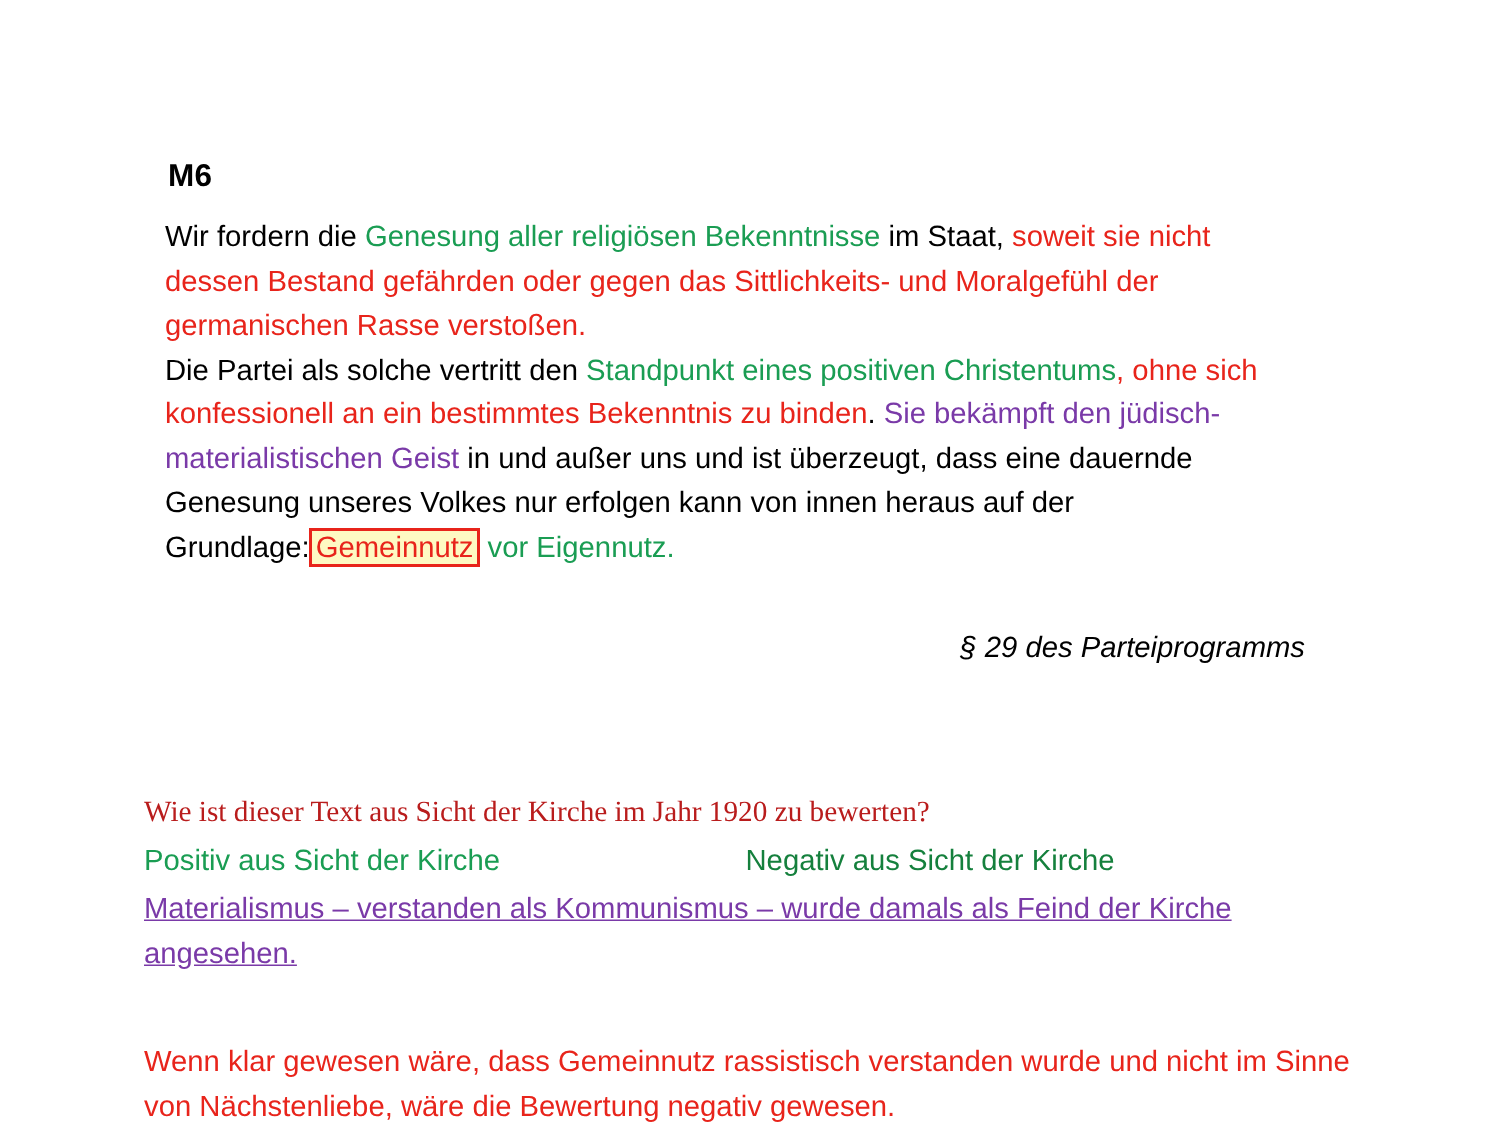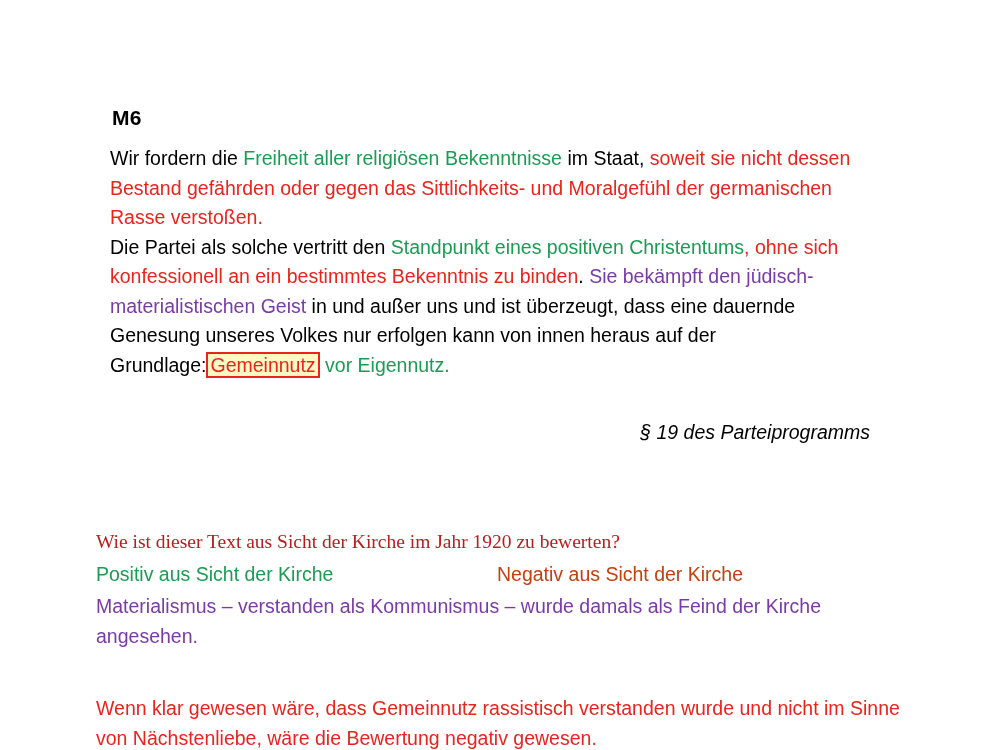--- a/index.html
+++ b/index.html
@@ -81,30 +81,31 @@
   #eval-positive {
     position: absolute;
     left: 0;
     top: 0;
     color: #1a9d53;
   }
   #eval-negative {
     position: absolute;
     left: 401px;
     top: 0;
-    color: #c2410c;
+    color: #15803d;
   }
   #note-purple {
     position: absolute;
     left: 96px;
     top: 592px;
     width: 800px;
     font-size: 19.5px;
     line-height: 29.5px;
     color: #7a3aa8;
+    text-decoration: underline;
   }
   #note-red {
     position: absolute;
     left: 96px;
     top: 650px;
     width: 810px;
     font-size: 19.5px;
     line-height: 29.5px;
     color: #e8241b;
     margin-top: 44px;
@@ -112,29 +113,29 @@
 </style>
 </head>
 <body>
 
 <div class="slide">
 
   <div id="title">M6</div>
 
   <div id="quote-block">
     <p>
-      <span class="black">Wir fordern die </span><span class="green">Freiheit aller religiösen Bekenntnisse</span><span class="black"> im Staat, </span><span class="red">soweit sie nicht dessen Bestand gefährden oder gegen das Sittlichkeits- und Moralgefühl der germanischen Rasse verstoßen.</span>
+      <span class="black">Wir fordern die </span><span class="green">Genesung aller religiösen Bekenntnisse</span><span class="black"> im Staat, </span><span class="red">soweit sie nicht dessen Bestand gefährden oder gegen das Sittlichkeits- und Moralgefühl der germanischen Rasse verstoßen.</span>
     </p>
     <p>
       <span class="black">Die Partei als solche vertritt den </span><span class="green">Standpunkt eines positiven Christentums</span><span class="red">, ohne sich konfessionell an ein bestimmtes Bekenntnis zu binden</span><span class="black">. </span><span class="purple">Sie bekämpft den jüdisch-materialistischen Geist</span><span class="black"> in und außer uns und ist überzeugt, dass eine dauernde Genesung unseres Volkes nur erfolgen kann von innen heraus auf der Grundlage:</span><span class="hl">Gemeinnutz</span><span class="green"> vor Eigennutz.</span>
     </p>
   </div>
 
   <div id="source">
-    <div>§ 19 des Parteiprogramms</div>
+    <div>§ 29 des Parteiprogramms</div>
   </div>
 
   <div id="question">Wie ist dieser Text aus Sicht der Kirche im Jahr 1920 zu bewerten?</div>
 
   <div id="eval-row">
     <div id="eval-positive">Positiv aus Sicht der Kirche</div>
     <div id="eval-negative">Negativ aus Sicht der Kirche</div>
   </div>
 
   <div id="note-purple">Materialismus – verstanden als Kommunismus – wurde damals als Feind der Kirche angesehen.</div>

